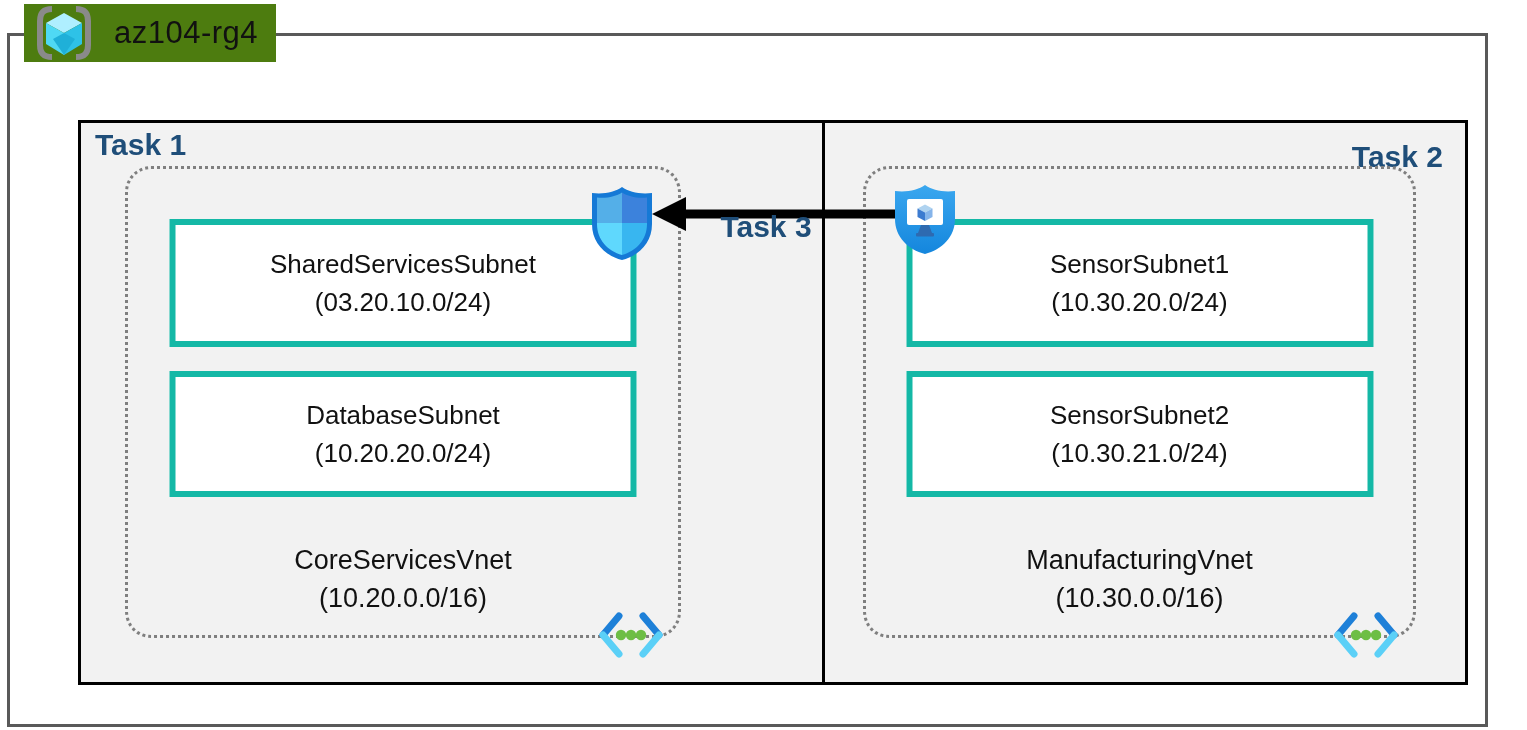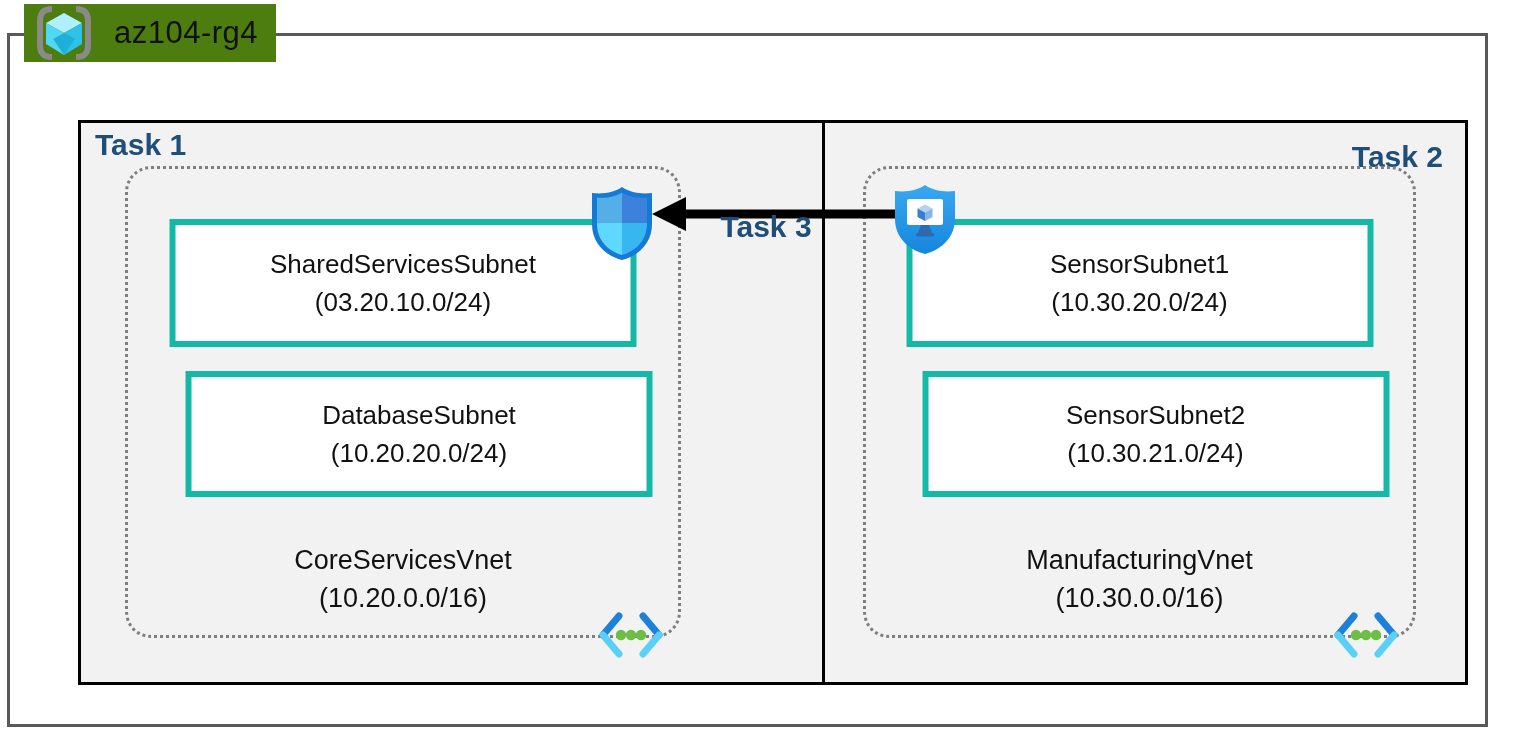--- a/index.html
+++ b/index.html
@@ -24,21 +24,21 @@
   .vnet-area{position:absolute;top:43px;border:3px dotted #7F7F7F;border-radius:26px;
              box-sizing:border-box;height:472px;}
   #task1 .vnet-area{left:44px;width:556px;}
   #task2 .vnet-area{left:38px;width:553px;}
 
   .subnet{position:absolute;left:50%;transform:translateX(-50%);width:467px;
           background:#fff;border:6px solid #14b8a6;box-sizing:border-box;
           display:flex;flex-direction:column;justify-content:center;
           text-align:center;font-size:26px;line-height:38px;}
   .subnet.s1{top:50px;height:128px;}
-  .subnet.s2{top:202px;height:126px;margin-left:16px;}
+  .subnet.s2{top:202px;height:126px;}
 
   .vnet-caption{position:absolute;left:0;right:0;top:372px;text-align:center;
                 font-size:27px;line-height:38px;}
 
   .vnet-icon{position:absolute;right:14px;bottom:-26px;width:66px;height:52px;}
 
   .badge{position:absolute;z-index:6;}
   #nsg-badge{left:588px;top:184px;width:68px;height:78px;}
   #bastion-badge{left:893px;top:183px;width:64px;height:72px;}
 

